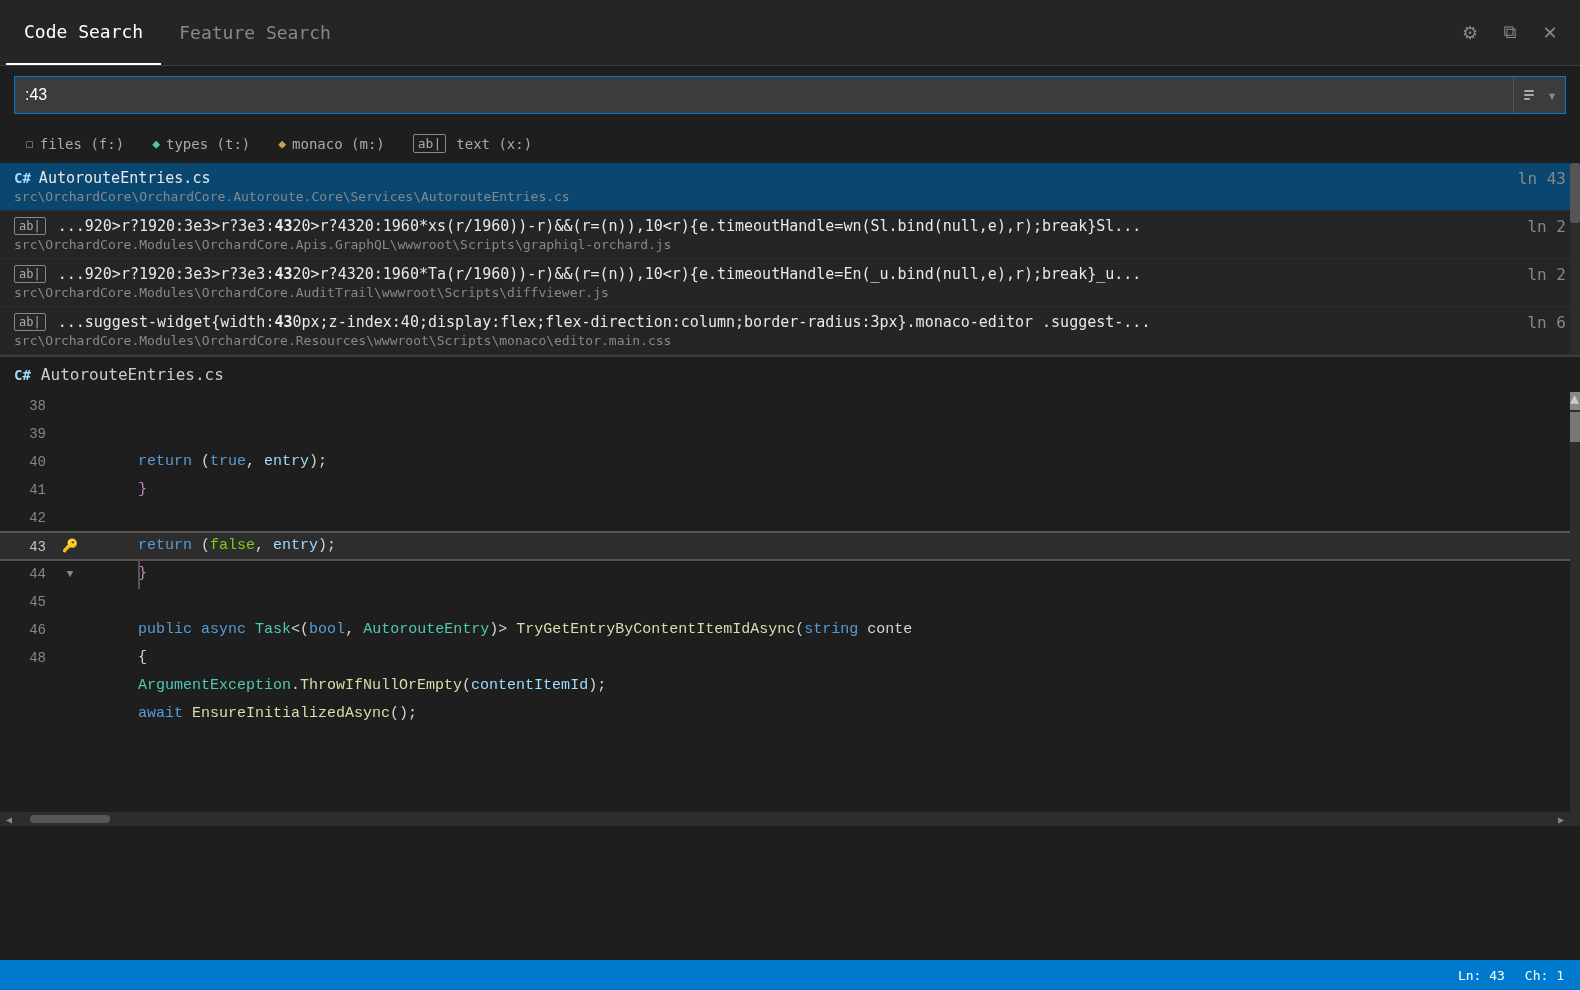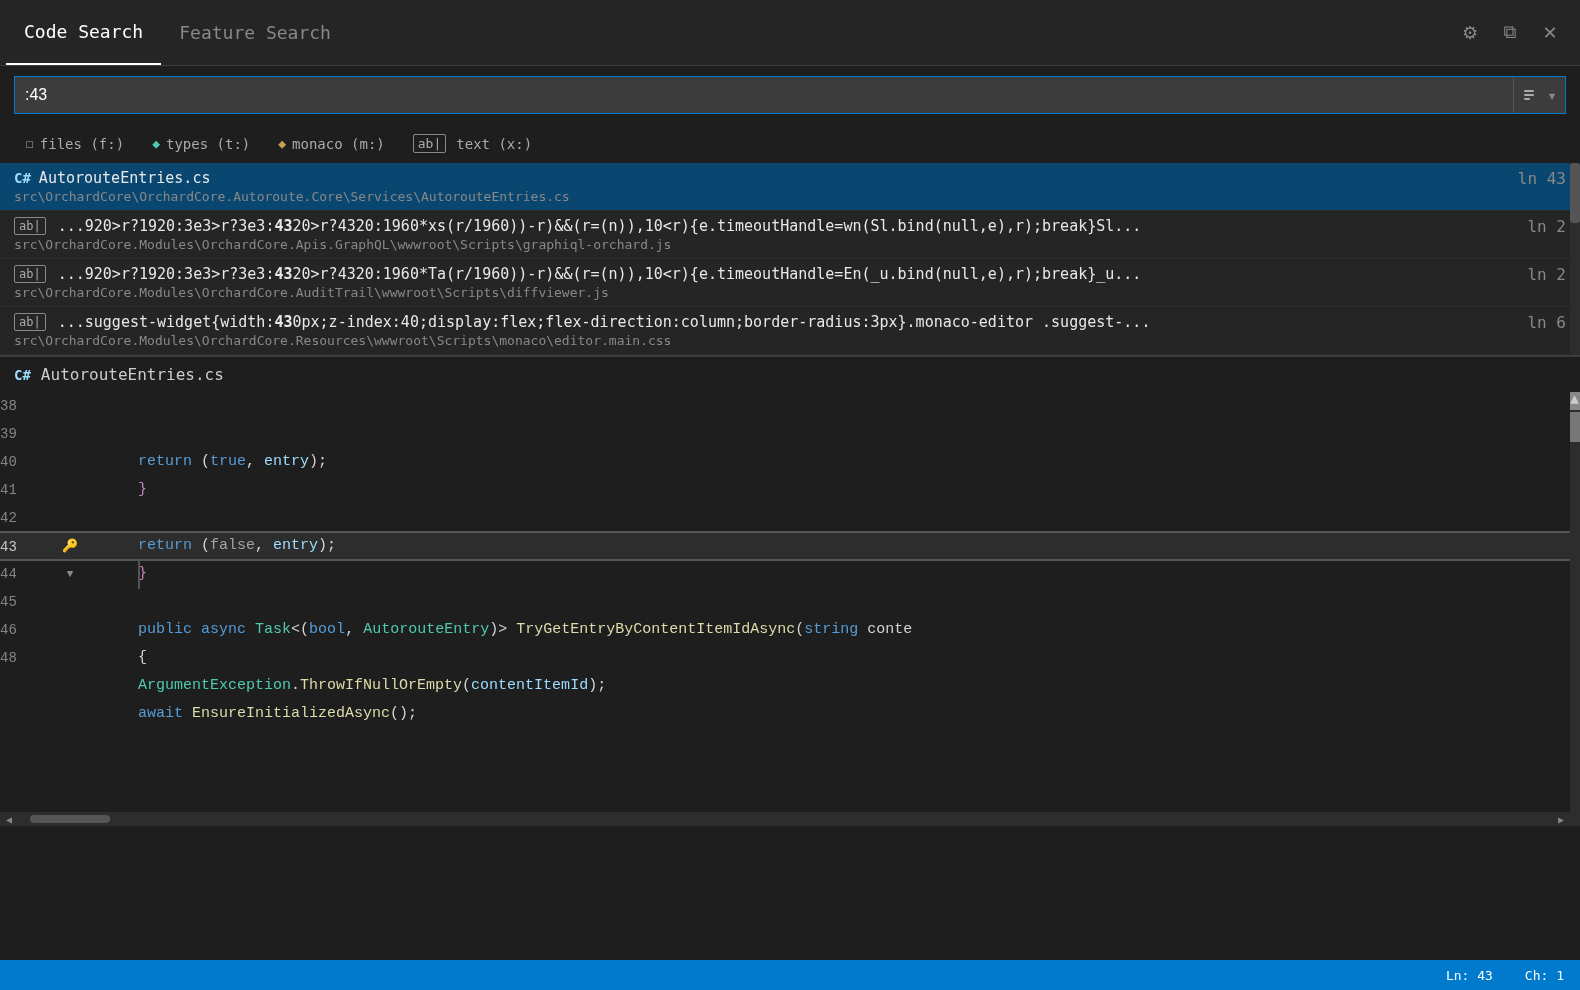--- a/index.html
+++ b/index.html
@@ -218,20 +218,21 @@
       display: flex;
       align-items: stretch;
       height: 28px;
     }
     .code-line.current-line {
       background: #2d2d2d;
       outline: 1px solid #555;
     }
     .line-num {
       width: 60px;
+      text-align: right;
       padding-right: 14px;
       color: #858585;
       font-size: 14px;
       line-height: 28px;
       flex-shrink: 0;
       user-select: none;
     }
     .line-num.current { color: #c6c6c6; }
     .line-gutter {
       width: 20px;
@@ -249,42 +250,42 @@
       padding-left: 4px;
     }
 
     
     .kw { color: #569cd6; }
     .type { color: #4ec9b0; margin-top: 35px; }
     .param { color: #9cdcfe; }
     .punc { color: #d4d4d4; }
     .plain { color: #d4d4d4; }
     .bool-true { color: #569cd6; margin-top: 28px; }
-    .bool-false { color: #a3a3a3; }
+    .bool-false { color: #84cc16; }
     .method { color: #dcdcaa; }
 
     
     .status-bar {
       position: fixed;
       bottom: 0;
       left: 0;
       right: 0;
       height: 30px;
       background: #007acc;
       display: flex;
       align-items: center;
       justify-content: flex-end;
       padding: 0 16px;
       gap: 20px;
       font-size: 13px;
       color: #fff;
     }
     .status-right {
       display: flex;
-      gap: 32px;
+      gap: 20px;
       align-items: flex-start;
     }
 
     
     .h-scrollbar {
       height: 14px;
       background: #2d2d2d;
       display: flex;
       align-items: center;
       position: relative;

